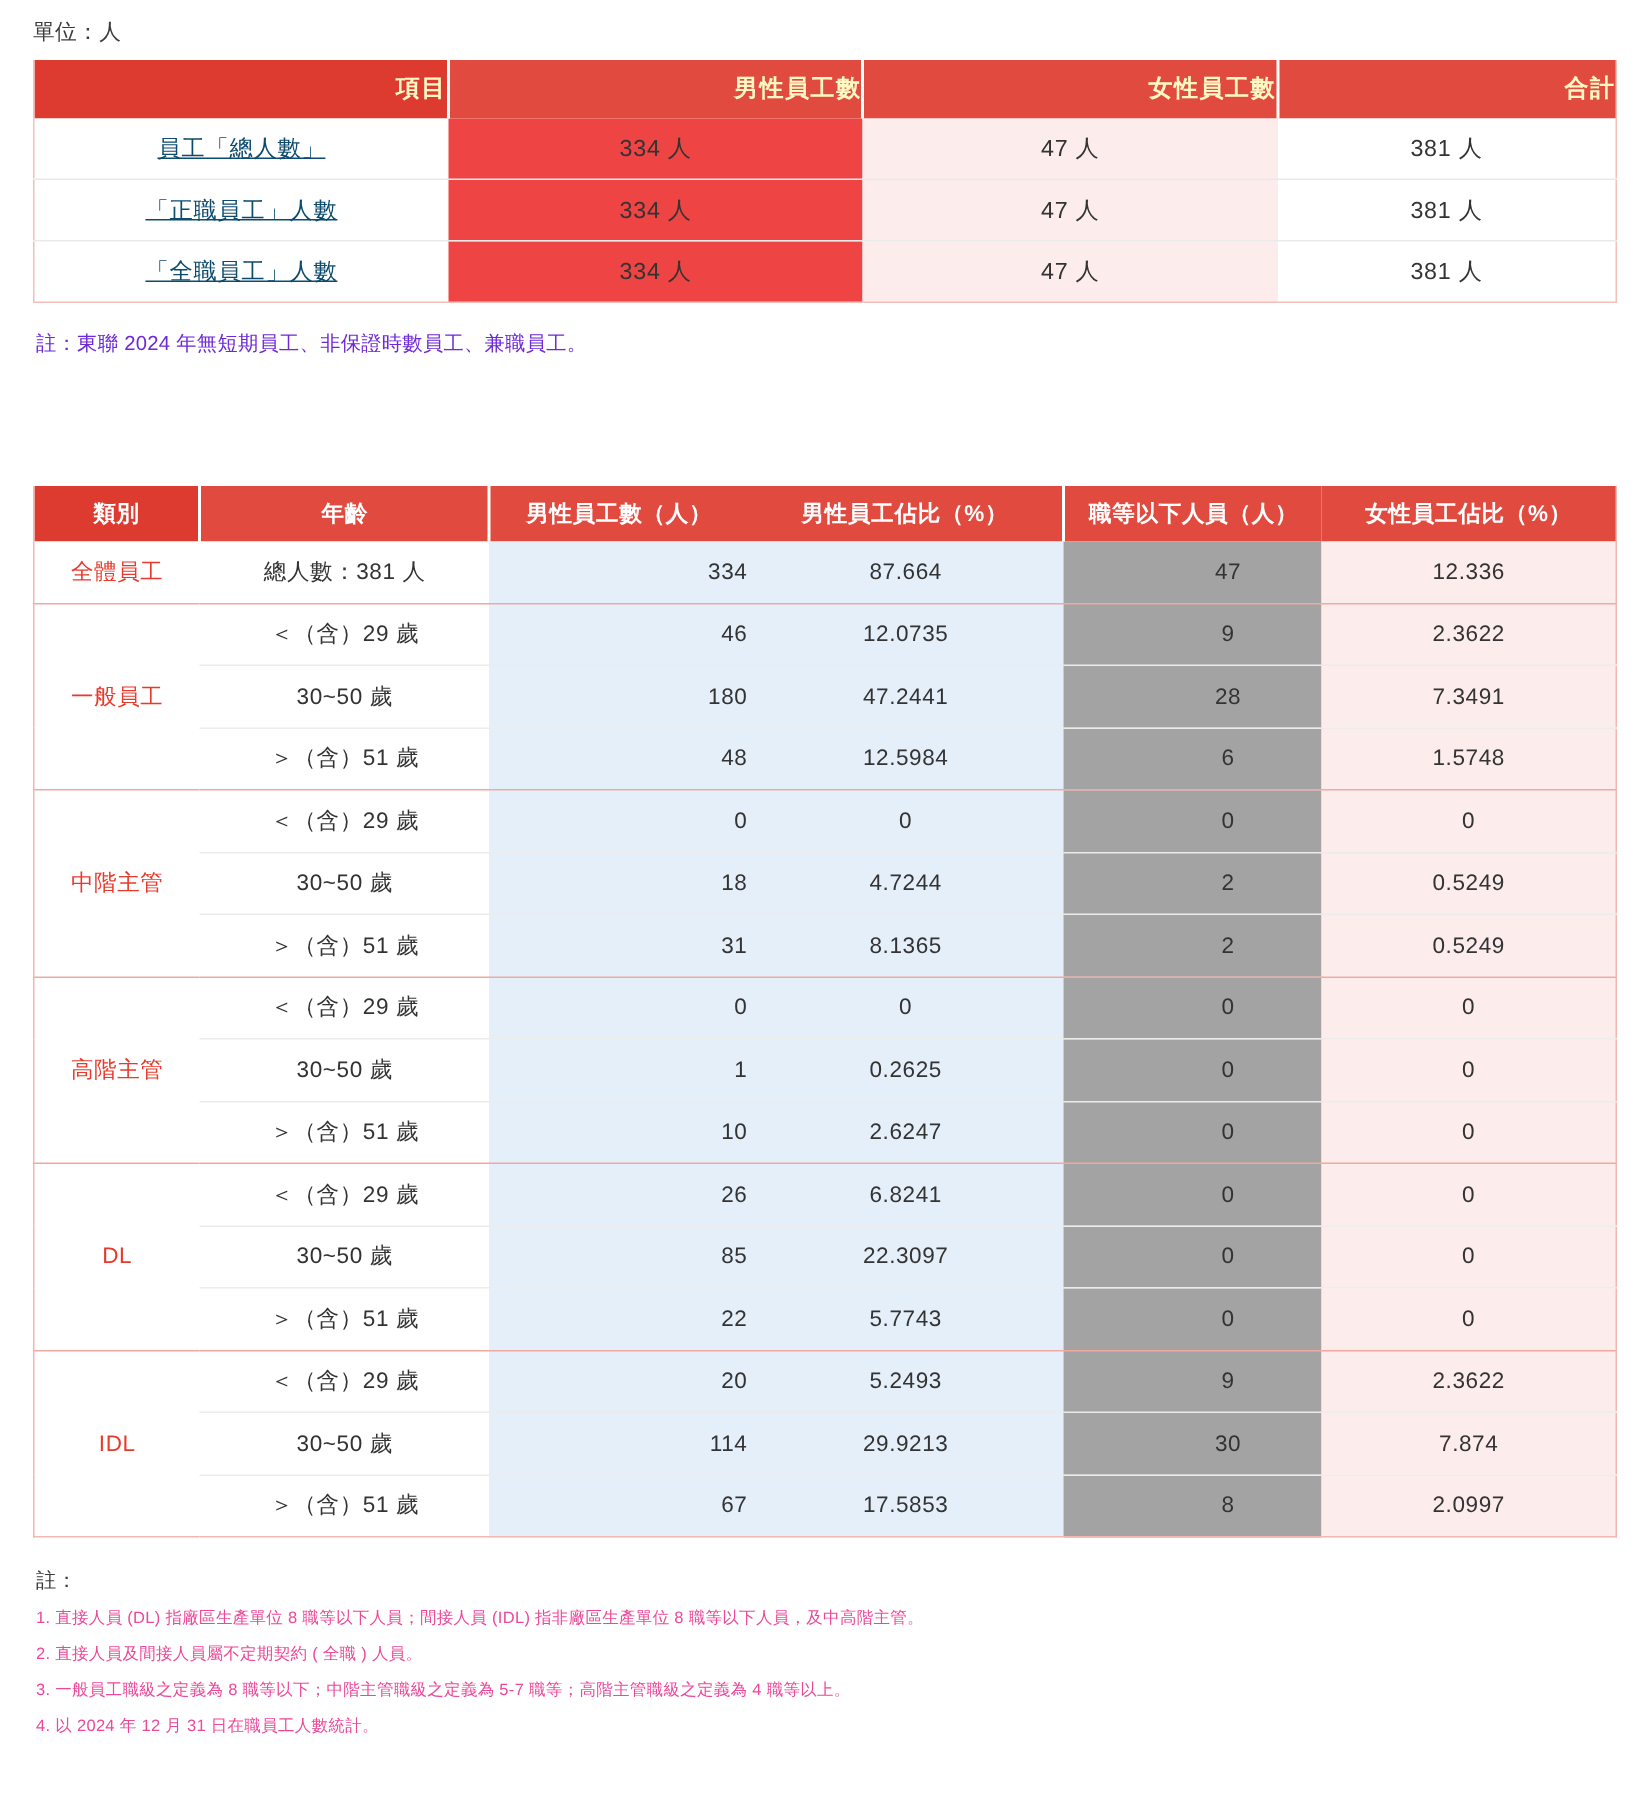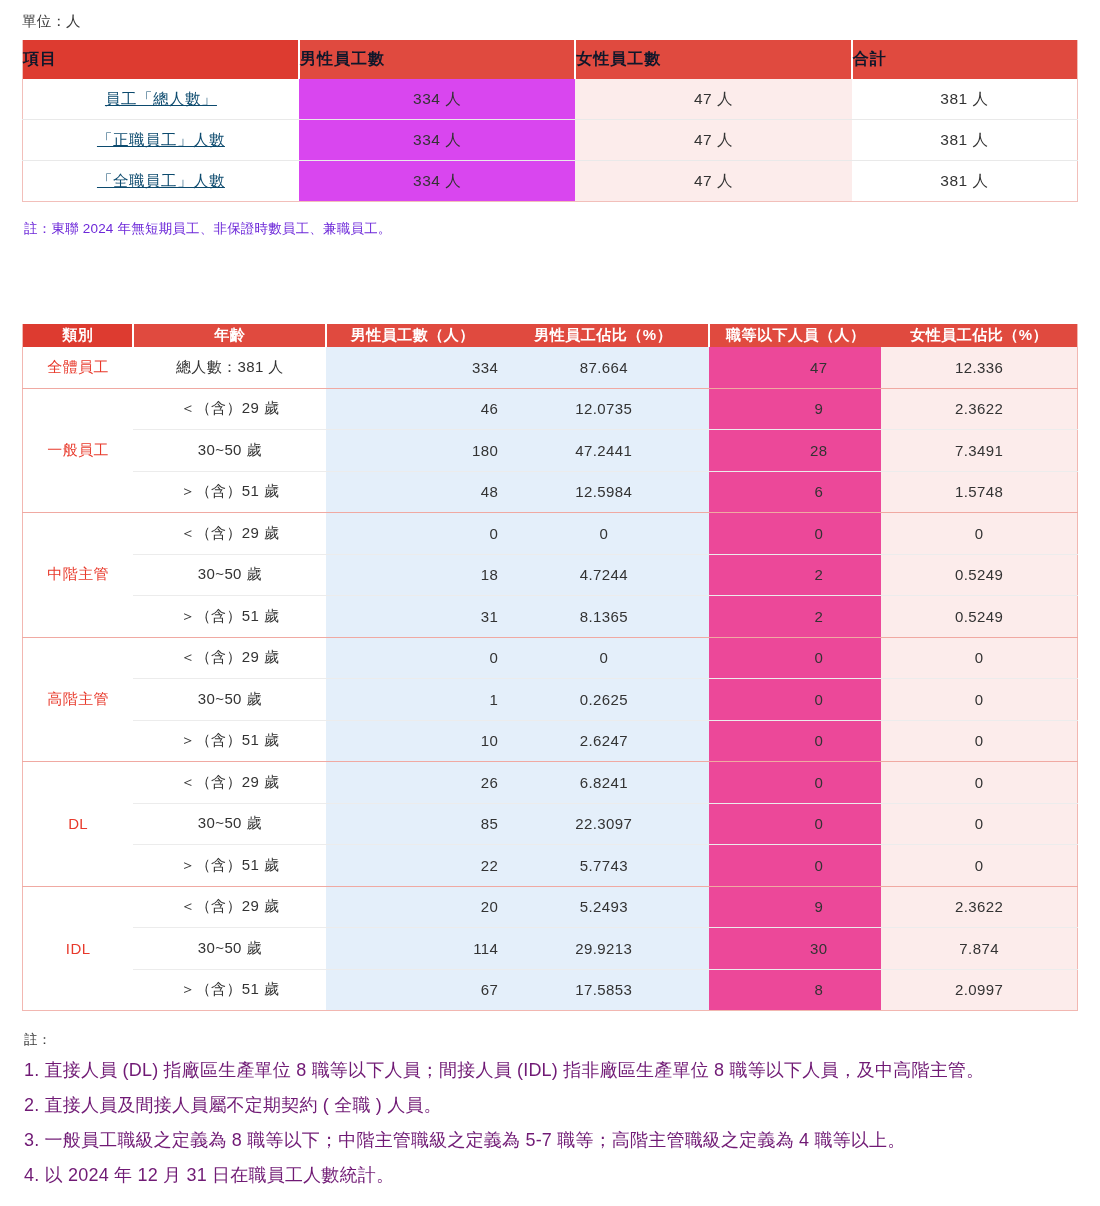--- a/index.html
+++ b/index.html
@@ -43,45 +43,45 @@
     margin: 0;
   }
 
   
   .t1 {
     border: 1px solid #f2bfba;
     border-top: none;
   }
   .t1 thead th {
     background: #e04a3f;
-    color: #0f172a;
+    color: #fef9c3;
     font-size: 16px;
     font-weight: bold;
     height: 39px;
-    text-align: left;
+    text-align: right;
     vertical-align: middle;
     letter-spacing: 1px;
     border-right: 2px solid #ffffff;
     border-bottom: none;
   }
   .t1 thead th:first-child { background: #dd3b30; }
   .t1 thead th:last-child { border-right: none; }
 
   .t1 tbody td {
     height: 40px;
     font-size: 15.5px;
     text-align: center;
     vertical-align: middle;
     color: #333333;
     border-top: 1px solid #e9e9e9;
     letter-spacing: 0.5px;
   }
   .t1 tbody tr:first-child td { border-top: none; }
   .t1 .c-item   { color: #0c4a6e; background: #ffffff; text-decoration: underline; }
-  .t1 .c-male   { background: #d946ef; }
+  .t1 .c-male   { background: #ef4444; }
   .t1 .c-female { background: #fceceb; }
   .t1 .c-total  { background: #ffffff; }
 
   
   .note-one {
     font-size: 13.5px;
     color: #6d28d9;
     padding: 18px 0 0 2px;
     letter-spacing: 0.2px;
   }
@@ -91,21 +91,21 @@
   
   .t2 {
     border: 1px solid #f2b7b1;
     border-top: none;
   }
   .t2 thead th {
     background: #e04a3f;
     color: #ffffff;
     font-size: 15px;
     font-weight: bold;
-    height: 23px;
+    height: 37px;
     text-align: center;
     vertical-align: middle;
     letter-spacing: 0.5px;
     border-right: 2px solid #ffffff;
     margin-left: 32px;
   }
   .t2 thead th:first-child { background: #dd3b30; }
   .t2 thead th.nb { border-right: none; }
   .t2 thead th:last-child { border-right: none; }
 
@@ -118,41 +118,41 @@
     letter-spacing: 0.4px;
   }
   .t2 .cat {
     color: #e8392b;
     background: #ffffff;
     font-size: 15px;
   }
   .t2 .age    { background: #ffffff; }
   .t2 .m-num  { background: #e4effa; text-align: right; }
   .t2 .m-pct  { background: #e4effa; }
-  .t2 .f-num  { background: #ec4899; padding-left: 47px; }
+  .t2 .f-num  { background: #a3a3a3; padding-left: 47px; }
   .t2 .f-pct  { background: #fceceb; }
 
   
   .t2 tbody tr.sub td { border-top: 1px solid #ececec; }
   .t2 tbody tr.grp-start > td { border-top: 1px solid #f0a9a2; }
   .t2 tbody tr.first-row > td { border-top: none; }
 
   
   .notes {
     padding: 20px 0 0 2px;
   }
   .notes .n-head {
     font-size: 13.5px;
     color: #3a3a3a;
     padding-bottom: 8px;
     letter-spacing: 0.2px;
   }
   .notes .n-item {
-    font-size: 18px;
-    color: #701a75;
+    font-size: 11px;
+    color: #ec4899;
     line-height: 1.55;
     padding-bottom: 7px;
     letter-spacing: 0.2px;
   }
 </style>
 </head>
 <body>
 
 <div class="page">
 

